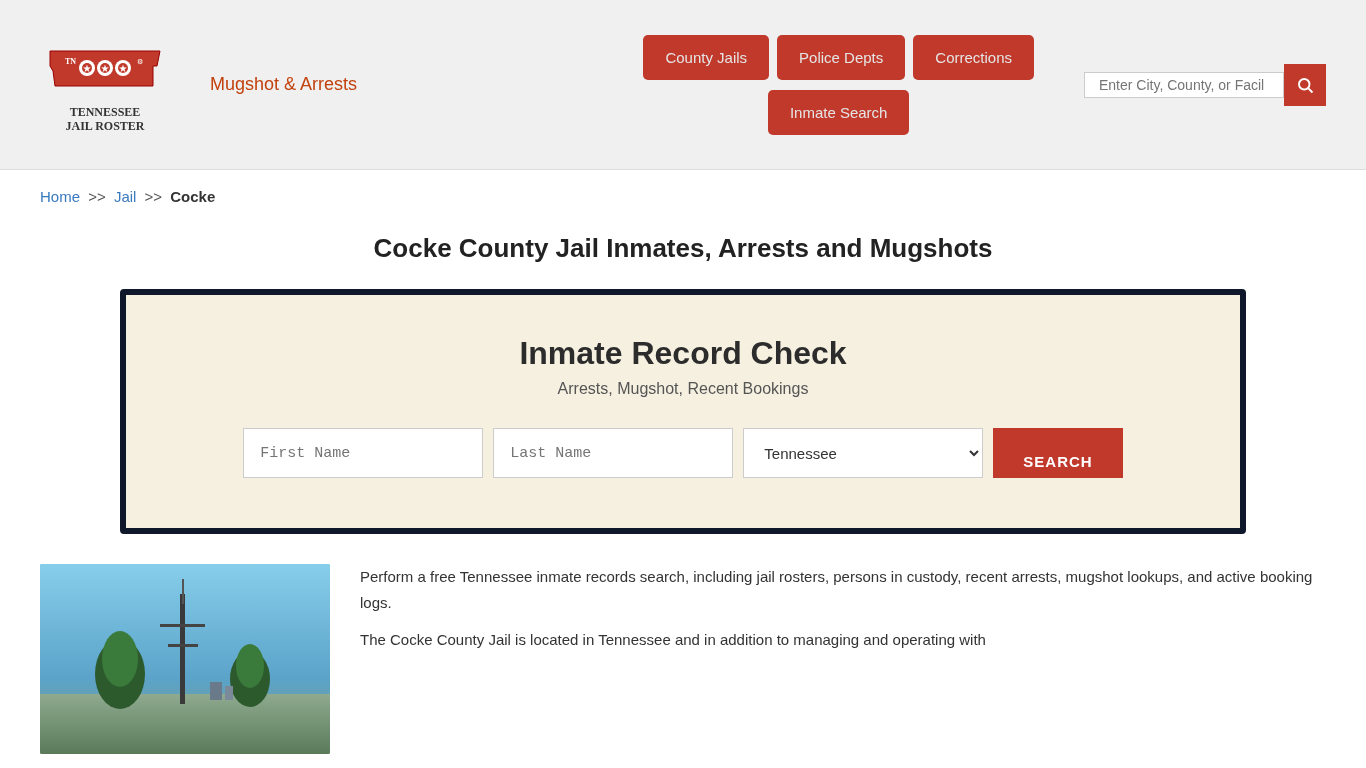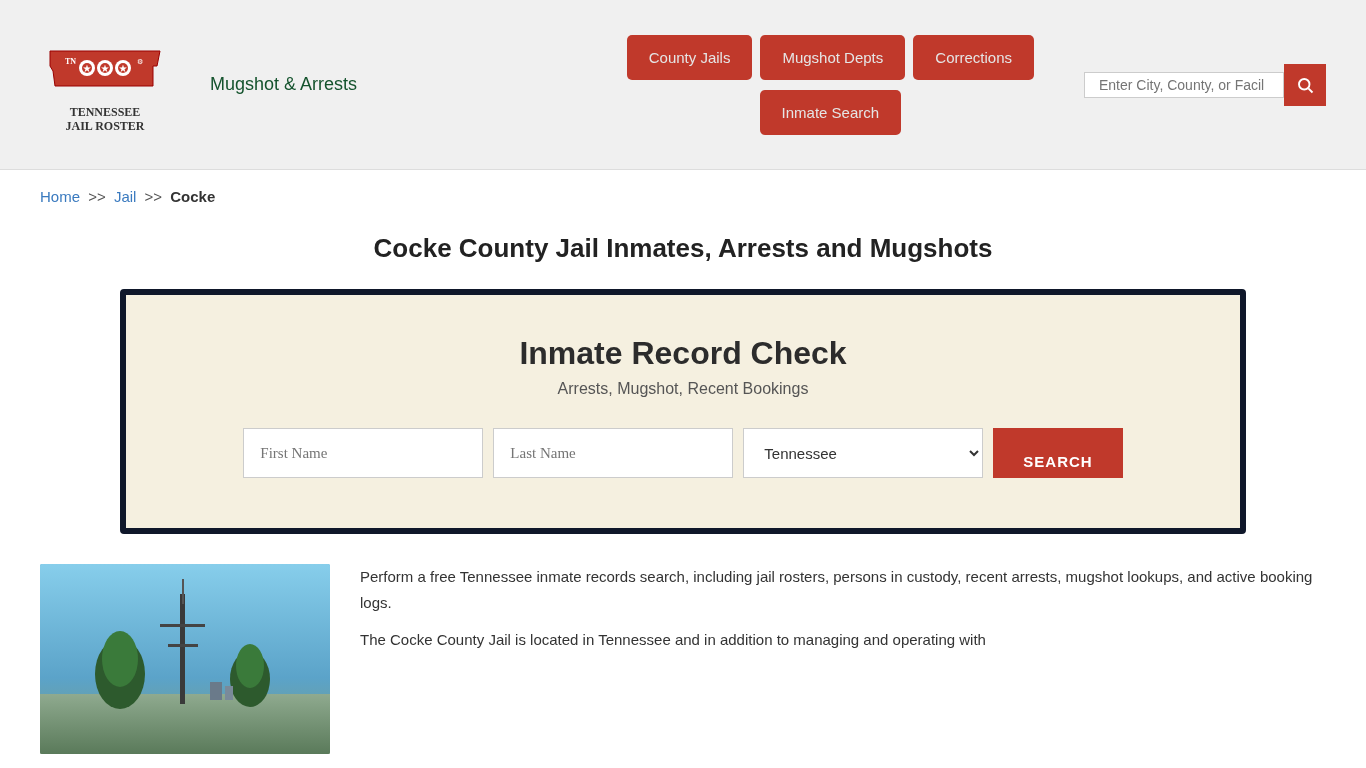--- a/index.html
+++ b/index.html
@@ -24,21 +24,21 @@
     .logo-text {
       font-size: 12px;
       font-weight: bold;
       color: #333;
       text-align: center;
       line-height: 1.2;
       margin-top: 4px;
     }
     .mugshot-label {
       font-size: 18px;
-      color: #14532d;
+      color: #c2410c;
       margin-left: 10px;
       font-family: Arial, sans-serif;
     }
     .nav-area {
       display: flex;
       flex-direction: column;
       align-items: center;
       gap: 10px;
       margin-left: auto;
       margin-right: 20px;
@@ -141,21 +141,21 @@
       justify-content: center;
       align-items: center;
       flex-wrap: wrap;
     }
     .search-form input[type="text"] {
       border: 1px solid #ccc;
       padding: 12px 16px;
       font-size: 15px;
       width: 240px;
       height: 50px;
-      font-family: Liberation Serif, serif;
+      font-family: Liberation Mono, monospace;
       outline: none;
       color: #999;
     }
     .search-form select {
       border: 1px solid #ccc;
       padding: 12px 16px;
       font-size: 15px;
       width: 240px;
       height: 50px;
       font-family: Arial, sans-serif;
@@ -244,21 +244,21 @@
       <div>TENNESSEE</div>
       <div>JAIL ROSTER</div>
     </div>
   </div>
 
   <div class="mugshot-label">Mugshot &amp; Arrests</div>
 
   <div class="nav-area">
     <div class="nav-row">
       <button class="nav-btn">County Jails</button>
-      <button class="nav-btn">Mugshot Depts</button>
+      <button class="nav-btn">Police Depts</button>
       <button class="nav-btn">Corrections</button>
     </div>
     <div class="nav-row">
       <button class="nav-btn">Inmate Search</button>
     </div>
   </div>
 
   <div class="search-area">
     <input type="text" class="header-search-input" placeholder="Enter City, County, or Facil" style="">
     <button class="header-search-btn">

